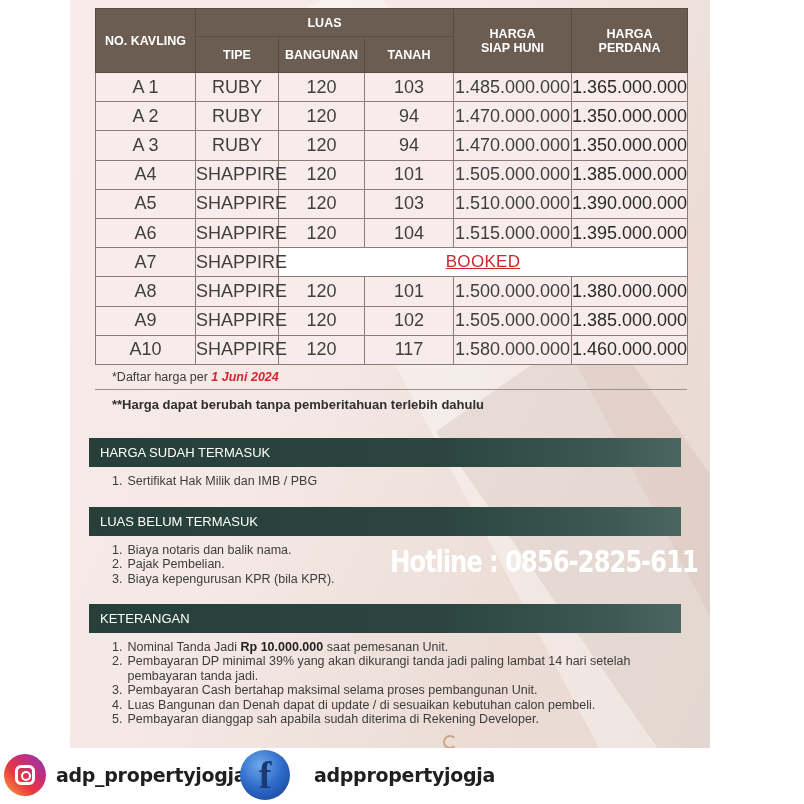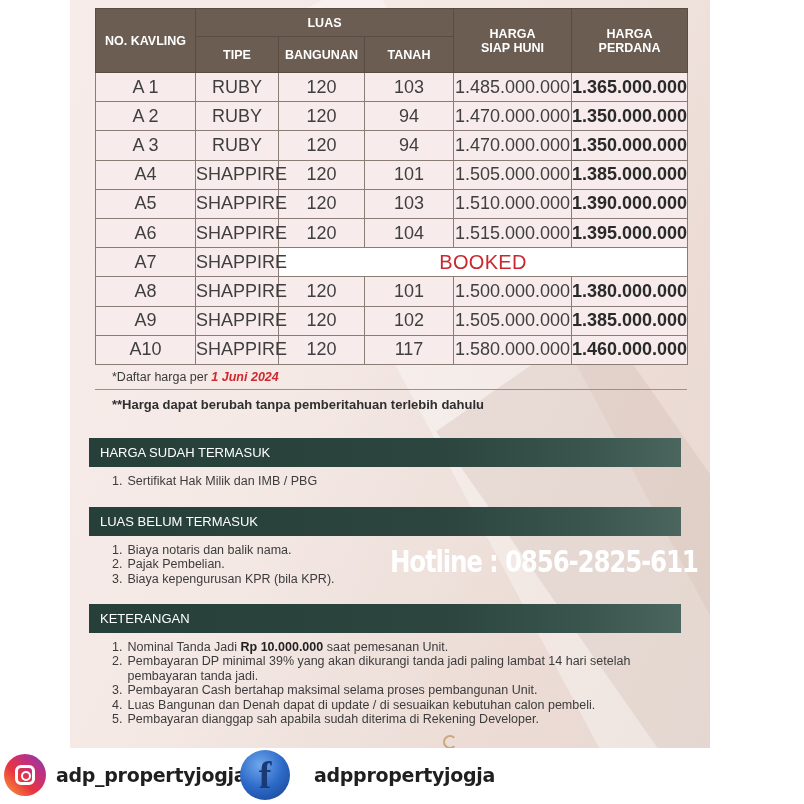--- a/index.html
+++ b/index.html
@@ -30,22 +30,22 @@
     border-collapse: collapse; table-layout: fixed;
   }
   .price-table th {
     background: #6c5d52; color: #ffffff; font-weight: bold; font-size: 12.5px;
     border: 1px solid #5a4c42; text-align: center; line-height: 14px;
   }
   .price-table td {
     background: #f7eceb; border: 1px solid #8a7d76; text-align: center;
     font-size: 18px; color: #3f3f3f; height: 29.2px;
   }
-  .price-table td.bold { font-weight: bold; color: #2a2a2a; }
-  .price-table td.booked { background: #ffffff; color: #c8282e; font-size: 20px; letter-spacing: 0.3px; }
+  .price-table td.bold { font-weight: normal; color: #2a2a2a; }
+  .price-table td.booked { background: #ffffff; color: #c8282e; font-size: 17px; letter-spacing: 0.3px; text-decoration: underline; }
   .th-kav { height: 57px; }
   .th-luas { height: 28px; }
   .th-sub { height: 36px; }
 
   .note1 {
     position: absolute; left: 112px; top: 370px; font-size: 12.5px; color: #3a3a3a;
   }
   .note1 .date { color: #d0282e; font-weight: bold; font-style: italic; }
   .note-rule {
     position: absolute; left: 95px; top: 389px; width: 592px; height: 1px; background: #9b918c;

